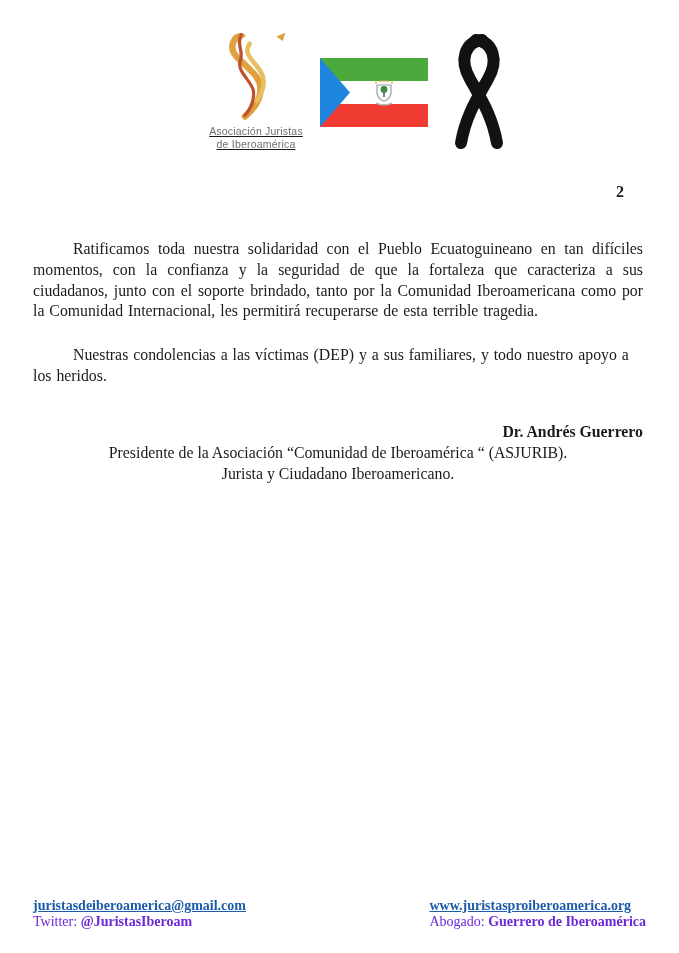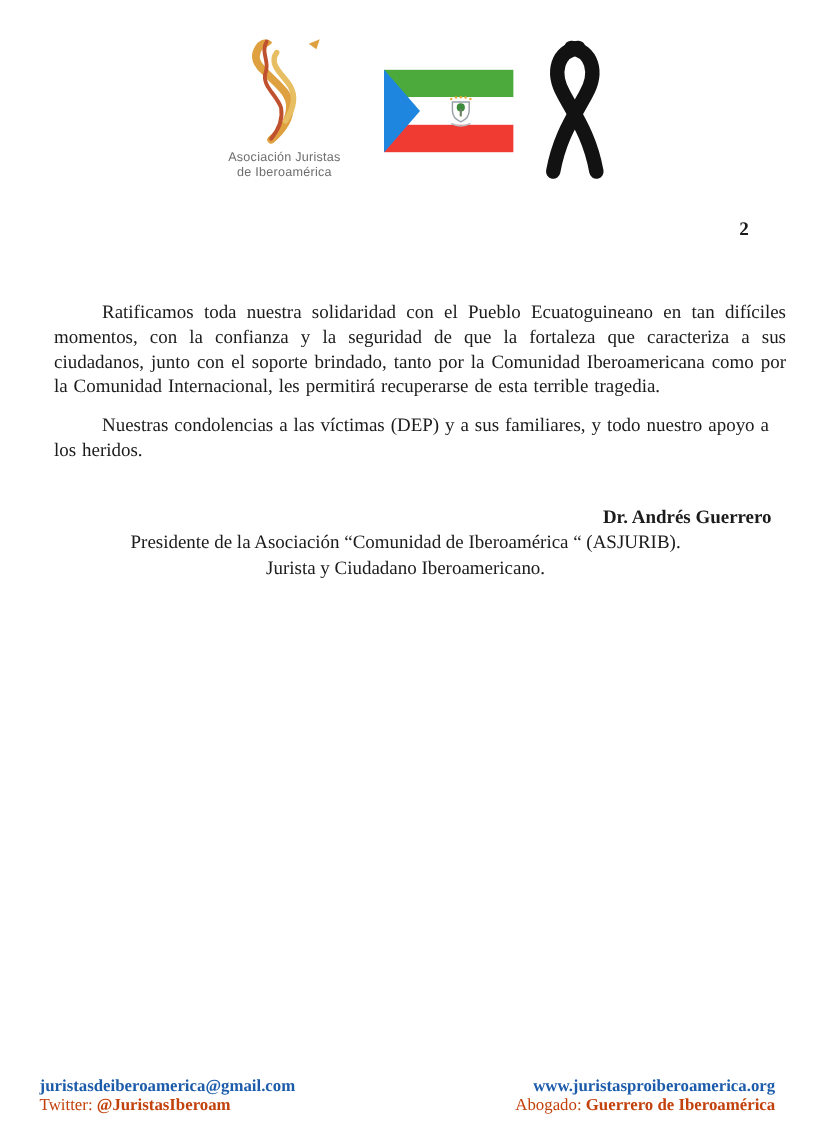--- a/index.html
+++ b/index.html
@@ -7,21 +7,21 @@
     position: relative;
     width: 679px;
     height: 953px;
     background: #fff;
     font-family: "Liberation Serif", "DejaVu Serif", serif;
     color: var(--text, #1b1b1b);
     overflow: hidden;
   }
 
   
-  .logo { position: absolute; left: 181px; top: 30px; width: 112px; text-align: center; }
+  .logo { position: absolute; left: 200px; top: 30px; width: 112px; text-align: center; text-decoration: underline; }
   .logo svg { width: 96px; height: 92px; display: block; margin: 0 auto; }
   .logo-caption {
     margin-top: 3px;
     font-family: "Liberation Sans", "DejaVu Sans", sans-serif;
     font-size: 10.5px;
     line-height: 12.5px;
     color: var(--caption-gray, #6e6e6e);
     letter-spacing: 0.2px;
     white-space: nowrap;
   }
@@ -29,49 +29,50 @@
   .ribbon { position: absolute; left: 448px; top: 33px; width: 62px; height: 117px; }
 
   .page-number {
     position: absolute; left: 616px; top: 183px;
     font-size: 16px; font-weight: bold;
   }
 
   
   .para {
     position: absolute; left: 33px; width: 610px;
-    margin: 12px;
+    margin: 0;
     font-size: 15.8px; line-height: 20.8px;
     word-spacing: 1px;
   }
   .para.justify { text-align: justify; }
   .para.indent { text-indent: 40px; }
   .para-1 { top: 239px; }
-  .para-2 { top: 333px; }
+  .para-2 { top: 345px; }
 
   .signature {
     position: absolute; left: 33px; top: 421px; width: 610px;
     text-align: center; font-size: 15.8px; line-height: 21px;
   }
   .sig-name { font-weight: bold; text-align: right; }
 
   
   .footer-left  { position: absolute; left: 33px;  top: 898px; text-align: left; }
-  .footer-right { position: absolute; right: 33px; top: 898px; text-align: right; }
+  .footer-right { position: absolute; right: 33px; top: 898px; text-align: left; }
   .footer-left, .footer-right {
     font-size: 14px; line-height: 16px;
     font-family: "Liberation Serif", "DejaVu Serif", serif;
   }
   .footer-link {
     display: block;
     color: var(--link, #1c5cab);
     font-weight: bold;
+    text-decoration: underline;
     cursor: pointer;
   }
-  .social-line { color: #c2410c; }
+  .social-line { color: #6d28d9; }
   .social-line .handle { font-weight: bold; }
 </style>
 </head>
 <body>
 
 <div class="page">
 
   <div class="logo">
     <svg viewBox="0 0 100 100" aria-hidden="true">
       <path d="M24 10 C26 3 35 1 39 6 C35 11 28 13 24 10 Z" fill="var(--logo-gold,#dfa13f)"></path>

